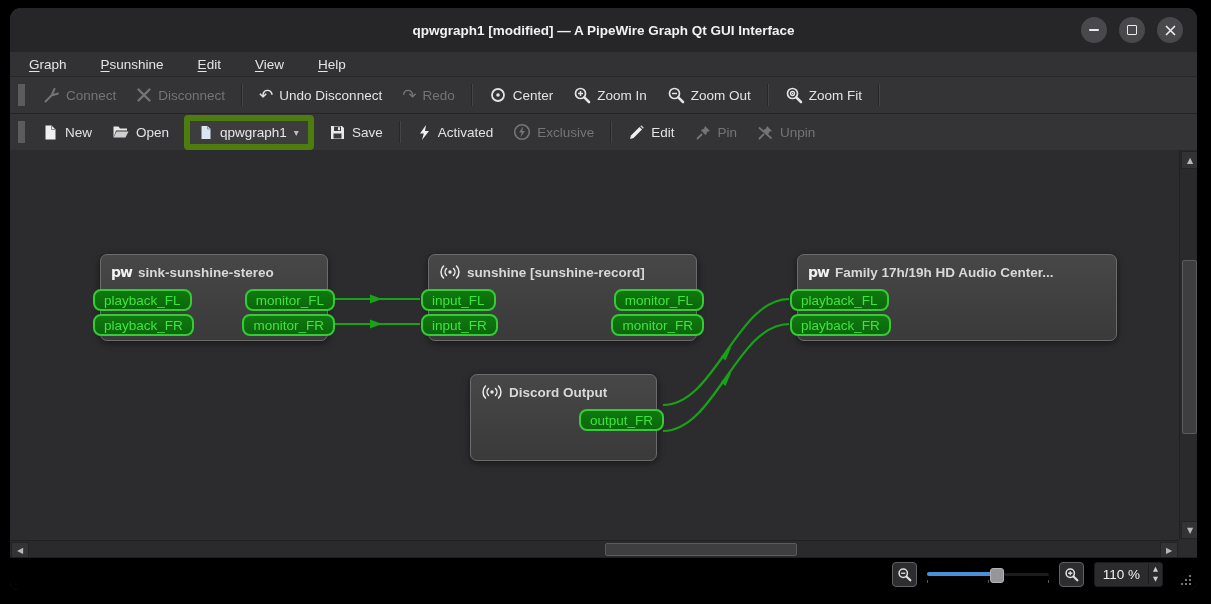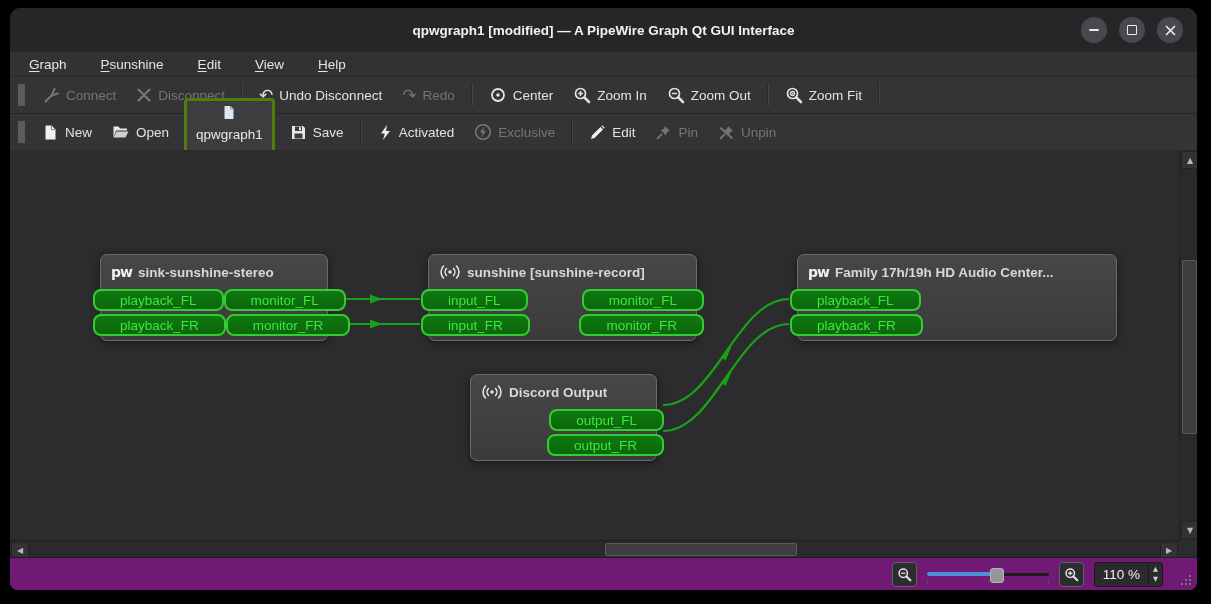--- a/index.html
+++ b/index.html
@@ -18,52 +18,52 @@
   .menu-item{color:#e4e4e4;font-size:13.5px;padding:2px 9px;border-radius:3px;}
   .menu-item .u{text-decoration:underline;text-underline-offset:2px;}
   
   .toolbar{height:36px;background:#343436;display:flex;align-items:center;padding:0 6px;gap:2px;border-bottom:1px solid #252525;}
   .grip{width:7px;height:22px;margin:0 6px 0 2px;background:repeating-radial-gradient(circle at 2px 2px,#5c5c5e 0 1px,transparent 1.5px) 0 0/4px 4px;}
   .tbtn{display:flex;align-items:center;gap:6px;padding:5px 9px;border-radius:4px;color:#e2e2e2;font-size:13.5px;white-space:nowrap;}
   .tbtn.disabled{color:#747476;}
   .tbtn svg{display:block;}
   .tsep{width:1px;height:22px;background:#27272a;border-right:1px solid #454548;margin:0 5px;}
   .ticon-glyph{font-family:"DejaVu Sans",sans-serif;font-size:17px;line-height:16px;}
-  .combo{display:flex;align-items:center;gap:7px;background:#3d3d40;border:3px solid #4d7c0f;border-radius:4px;
-    padding:4px 9px;color:#e8e8e8;font-size:13.5px;margin:0 4px;flex-direction:column;}
+  .combo{display:flex;align-items:center;gap:7px;background:#3d3d40;border:6px solid #4d7c0f;border-radius:4px;
+    padding:4px 9px;color:#e8e8e8;font-size:13.5px;margin:0 4px;}
   .combo-arrow{font-family:"DejaVu Sans",sans-serif;font-size:10px;color:#bdbdbd;}
   
   .workarea{position:absolute;left:0;top:142px;width:1187px;height:407px;background:#2c2c2e;}
   .canvas{position:absolute;left:0;top:0;width:1169px;height:390px;overflow:hidden;}
   .wires{position:absolute;left:0;top:0;pointer-events:none;}
   
   .node{position:absolute;background:linear-gradient(#474747,#3a3a3a);border:1px solid #6b6b6b;border-radius:7px;
     box-shadow:0 2px 7px rgba(0,0,0,.5);}
   .node-head{height:34px;display:flex;align-items:center;gap:6px;padding:0 10px;}
   .node-title{color:#d8d8d8;font-weight:bold;font-size:13.5px;white-space:nowrap;}
   .pw-icon{color:#f2f2f2;font-weight:bold;font-size:14px;font-family:"DejaVu Sans",sans-serif;letter-spacing:-1px;}
   .prow{display:flex;height:22px;margin-bottom:3px;}
   .prow.space{justify-content:space-between;}
   .prow.left{justify-content:flex-start;}
   .prow.right{justify-content:flex-end;}
-  .port{display:flex;align-items:center;height:22px;box-sizing:border-box;padding:0 25px;
+  .port{display:flex;align-items:center;height:22px;box-sizing:border-box;padding:0 9px;
     background:linear-gradient(#0e7a0e,#0c660c);border:2px solid #35cb35;border-radius:8px;
     color:#3fe53f;font-size:13.5px;white-space:nowrap;}
   .port.in{margin-left:-8px;}
   .port.out{margin-right:-8px;text-align:center;}
   
   .vscroll{position:absolute;right:0;top:0;width:18px;height:390px;background:#2a2a2c;border-left:1px solid #202020;box-sizing:border-box;}
   .hscroll{position:absolute;left:0;bottom:0;width:1169px;height:17px;background:#2a2a2c;border-top:1px solid #202020;box-sizing:border-box;}
   .sbtn{position:absolute;display:flex;align-items:center;justify-content:center;background:#333335;
     border:1px solid #232325;color:#b9b9b9;font-family:"DejaVu Sans",sans-serif;font-size:8px;}
   .vscroll .sbtn{width:16px;height:16px;left:1px;}
   .hscroll .sbtn{width:16px;height:14px;top:1px;}
   .thumb{position:absolute;background:#3e3e41;border:1px solid #5b5b5e;border-radius:2px;}
   
-  .statusbar{position:absolute;left:0;bottom:0;width:1187px;height:33px;background:#701a75;border-top:1px solid #1e1e1e;
+  .statusbar{position:absolute;left:0;bottom:0;width:1187px;height:33px;background:#000000;border-top:1px solid #1e1e1e;
     display:flex;align-items:center;justify-content:flex-end;gap:10px;padding-right:34px;box-sizing:border-box;padding-left:40px;}
   .zbtn{width:23px;height:23px;border:1px solid #606065;border-radius:4px;display:flex;align-items:center;justify-content:center;color:#e0e0e0;background:#2d2d30;}
   .slider{position:relative;width:122px;height:18px;}
   .slider .track{position:absolute;top:8px;left:0;width:100%;height:3px;background:#1c1c1e;border-radius:2px;}
   .slider .fill{position:absolute;top:7px;left:0;width:55%;height:4px;background:#4a90d9;border-radius:2px;}
   .slider .handle{position:absolute;top:3px;left:52%;width:12px;height:13px;background:#96969a;border:1px solid #b3b3b6;border-radius:3px;}
   .slider .tick{position:absolute;top:15px;width:1px;height:3px;background:#555;}
   .spinbox{display:flex;align-items:center;height:23px;background:#2b2b2e;border:1px solid #1c1c1e;border-radius:3px;}
   .spin-val{color:#f0f0f0;font-size:13.5px;padding:0 8px;}
   .spin-btns{display:flex;flex-direction:column;border-left:1px solid #1c1c1e;}
@@ -301,23 +301,20 @@
       <div class="node" style="left:460px;top:224px;width:185px;height:85px;">
         <div class="node-head">
           <svg width="22" height="16" viewBox="0 0 22 16">
               <circle cx="11" cy="8" r="1.7" fill="#ececec"></circle>
               <path d="M7.5,4.5 a5,5 0 0 0 0,7 M14.5,4.5 a5,5 0 0 1 0,7" stroke="#ececec" stroke-width="1.5" fill="none" stroke-linecap="round"></path>
               <path d="M4.5,2 a8.5,8.5 0 0 0 0,12 M17.5,2 a8.5,8.5 0 0 1 0,12" stroke="#ececec" stroke-width="1.5" fill="none" stroke-linecap="round"></path>
             </svg>
           <span class="node-title">Discord Output</span>
         </div>
         <div class="prow right">
-          <div class="port out">output_FL</div>
-        </div>
-        <div class="prow right">
           <div class="port out">output_FR</div>
         </div>
       </div>
     </div>
 
     <div class="vscroll">
       <div class="sbtn" style="top:1px;">
           <span>▲</span>
         </div>
       <div class="thumb" style="left:2px;width:13px;top:110px;height:172px;"></div>

